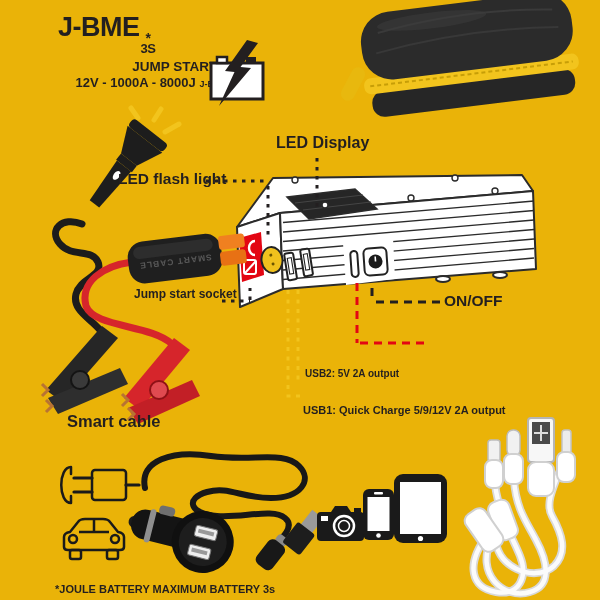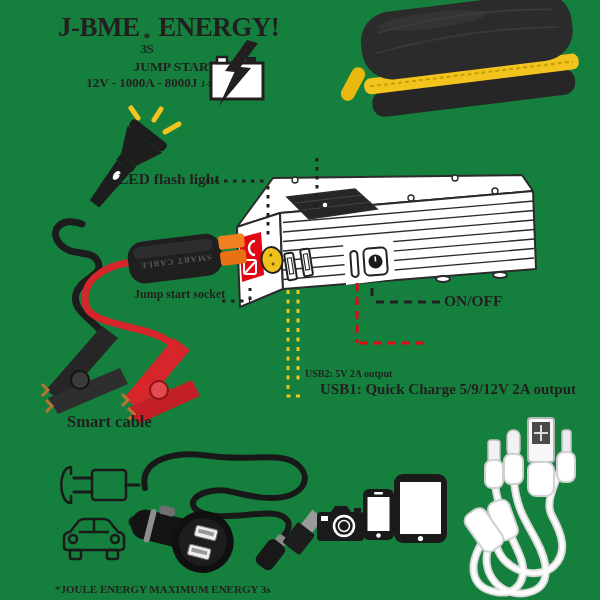--- a/index.html
+++ b/index.html
@@ -1,37 +1,37 @@
 <!DOCTYPE html>
 <html><head>
 <meta charset="utf-8">
 <style>
   html,body{margin:0;padding:0;background:#fff;}
-  #canvas{position:relative;width:600px;height:600px;background:#15803d;overflow:hidden;
-          font-family:Liberation Serif, serif;color:#231f20;}
+  #canvas{position:relative;width:600px;height:600px;background:#eab308;overflow:hidden;
+          font-family:Liberation Sans, sans-serif;color:#231f20;}
   .abs{position:absolute;}
   svg{display:block;overflow:visible;}
   
   .title{left:58px;top:12px;font-size:27px;font-weight:800;letter-spacing:-.5px;white-space:nowrap;}
   .sub-stack{display:inline-flex;flex-direction:column;align-items:center;transform:translateY(7px);margin:0 5px 0 1px;}
   .sub-stack .star{font-size:14px;line-height:9px;font-weight:800;}
   .sub-stack .sub{font-size:13px;line-height:12px;font-weight:800;}
   .spec{left:70px;top:59px;width:166px;text-align:right;font-weight:800;line-height:1.2;}
   .spec .l1{font-size:13.5px;}
   .spec .l2{font-size:13px;white-space:nowrap;}
   .spec .model{font-size:9px;}
   .spec .model-sub{font-size:7px;vertical-align:sub;}
   .lbl{position:absolute;font-weight:800;font-size:15.5px;white-space:nowrap;z-index:6;}
   .lbl-flash{left:106px;top:170px;margin-left:12px;}
   .lbl-display{left:276px;top:134px;font-size:16px;}
   .lbl-jump{left:134px;top:287px;width:106px;white-space:normal;line-height:1.2;font-size:12px;}
   .lbl-onoff{left:444px;top:292px;}
   .lbl-input{left:427px;top:331px;}
   .lbl-usb2{left:305px;top:368px;font-size:10px;}
-  .lbl-usb1{left:303px;top:381px;font-size:15px;margin-left:17px;}
+  .lbl-usb1{left:303px;top:404px;font-size:11px;}
   .lbl-smart{left:67px;top:412px;font-size:16.5px;}
   .footnote{left:55px;top:583px;font-size:11px;font-weight:800;z-index:6;}
   
   .leaders{left:0;top:0;z-index:5;pointer-events:none;}
   .leaders path{fill:none;stroke-width:3;stroke-linecap:butt;}
   .dk{stroke:#231f20;}
   .rd{stroke:#E30613;}
   .yl{stroke:#F2C41D;}
   .dot{stroke-dasharray:3.5 5.5;}
   .dash{stroke-dasharray:8 6;}
@@ -42,21 +42,21 @@
 </style>
 </head>
 <body>
 
 <div id="canvas">
 
   <div class="abs title">
     <span>J-BME</span><span class="sub-stack">
         <span class="star">*</span>
         <span class="sub">3S</span>
-      </span><span>ENERGY!</span>
+      </span>
   </div>
 
   <div class="abs spec">
     <div class="l1">JUMP STARTER</div>
     <div class="l2"><span>12V - 1000A - 8000J</span> <span class="model"><span>J-BME</span><span class="model-sub">3S</span></span></div>
   </div>
 
   <svg class="abs" style="left:206px;top:40px" width="64" height="66" viewBox="0 0 64 66">
     <rect x="5" y="23" width="52" height="36" fill="#fff" stroke="#231f20" stroke-width="3"></rect>
     <rect x="11" y="17" width="10" height="6" fill="#fff" stroke="#231f20" stroke-width="2.5"></rect>
@@ -184,20 +184,21 @@
     <path class="dot dk" d="M206,181 H268 M268,186 V238"></path>
     <path class="dot dk" d="M317,158 V212"></path>
     <path class="dot dk" d="M222,301 H250 M250,300 V288"></path>
     <path class="dash dk" d="M372,288 V302 M376,302 H442"></path>
     <path class="dash rd" d="M357,283 V343 M360,343 H424"></path>
     <path class="ydot yl" d="M298,290 V378 H304"></path>
     <path class="ydot yl" d="M288,290 V396 H302"></path>
   </svg>
 
   <div class="lbl lbl-flash">LED flash light</div>
+  <div class="lbl lbl-display">LED Display</div>
   <div class="lbl lbl-jump">Jump start socket</div>
   <div class="lbl lbl-onoff">ON/OFF</div>
   <div class="lbl lbl-usb2">USB2: 5V 2A output</div>
   <div class="lbl lbl-usb1">USB1: Quick Charge 5/9/12V 2A output</div>
   <div class="lbl lbl-smart">Smart cable</div>
 
   <svg class="abs" style="left:50px;top:463px" width="90" height="45" viewBox="0 0 90 45">
     <g stroke="#1a1a1a" stroke-width="2.5" fill="none" stroke-linecap="round">
       <path d="M21,4 C8,4 8,40 21,40 M21,4 L21,11 M21,40 L21,33"></path>
       <line x1="24" y1="15" x2="42" y2="15" stroke-width="3.2"></line>
@@ -297,15 +298,15 @@
       <rect x="88" y="6" width="18" height="22" fill="#4a4a4a"></rect>
       <path d="M90,17 H104 M97,9 V25" stroke="#ddd" stroke-width="2"></path>
       <rect x="84" y="46" width="26" height="34" rx="8" fill="#fff" stroke="#d0d0d0" stroke-width="2"></rect>
     </g>
     <g>
       <rect x="118" y="14" width="9" height="24" rx="3" fill="#ececec" stroke="#c4c4c4" stroke-width="1.5"></rect>
       <rect x="113" y="36" width="18" height="30" rx="7" fill="#fff" stroke="#d0d0d0" stroke-width="2"></rect>
     </g>
   </svg>
 
-  <div class="abs footnote">*JOULE ENERGY MAXIMUM ENERGY 3s</div>
+  <div class="abs footnote">*JOULE BATTERY MAXIMUM BATTERY 3s</div>
 
 </div>
 
 </body></html>

